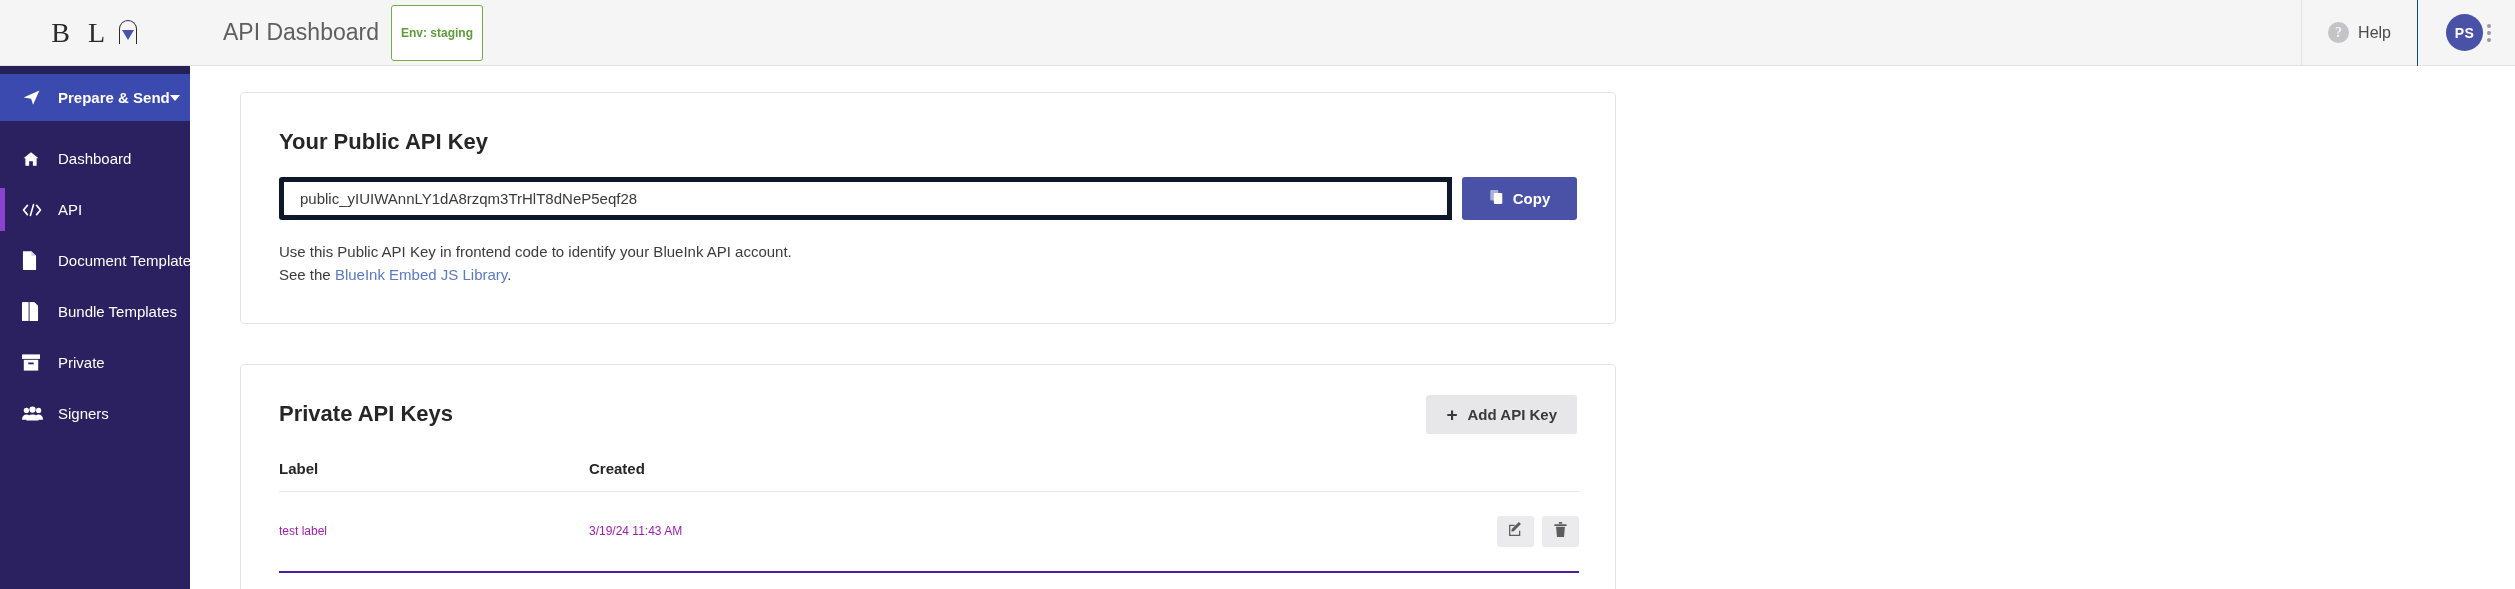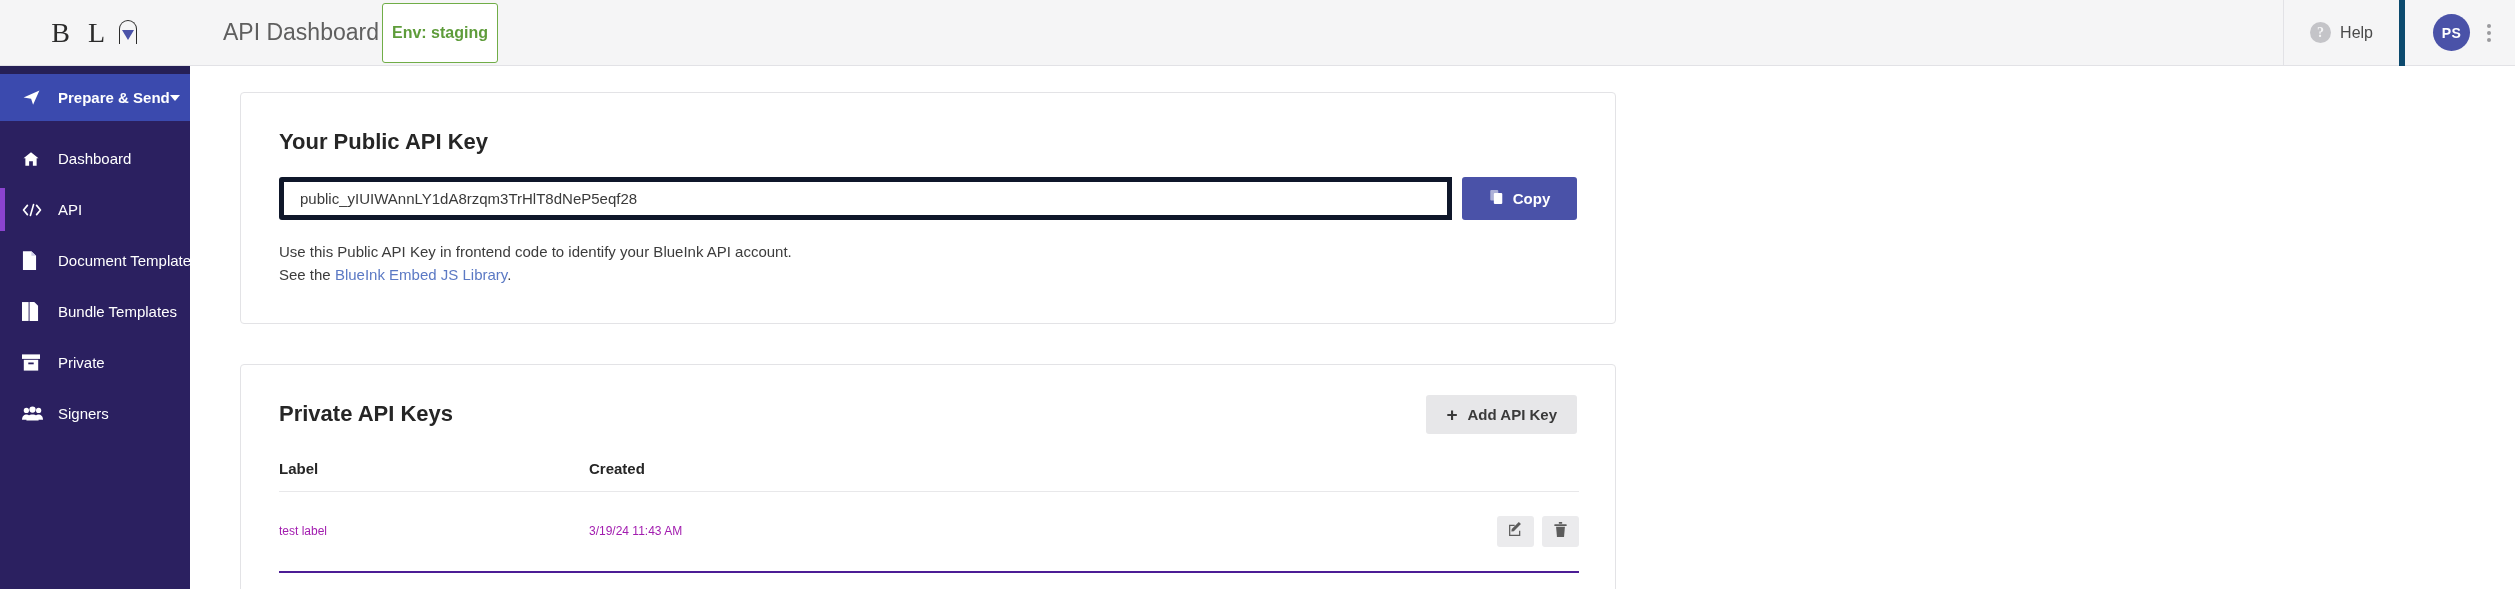--- a/index.html
+++ b/index.html
@@ -49,24 +49,24 @@
     width: 0; height: 0;
     border-left: 6px solid transparent;
     border-right: 6px solid transparent;
     border-top: 10px solid #4a52a8;
   }
   .page-title {
     font-size: 23px; color: #5f5f5f; font-weight: 400;
     margin-left: 33px; white-space: nowrap;
   }
   .env-badge {
-    margin-left: 3px;
+    margin-left: 12px;
     border: 1.5px solid #70ad47;
     color: #5e9c3a;
-    font-size: 16px; font-weight: bold;
+    font-size: 12px; font-weight: bold;
     padding: 20px 9px; border-radius: 3px;
     background: #ffffff; white-space: nowrap;
   }
   .topbar-right {
     margin-left: auto; display: flex; align-items: stretch; height: 66px;
   }
   .help-btn {
     display: flex; align-items: center; gap: 9px;
     padding: 0 26px;
     border-left: 1px solid #e2e2e6;
@@ -74,23 +74,23 @@
   }
   .qmark {
     width: 21px; height: 21px; border-radius: 50%;
     background: #c4c4c8; color: #f5f5f6;
     font-size: 14px; font-weight: bold;
     display: flex; align-items: center; justify-content: center;
     font-family: "Liberation Serif", serif;
   }
   .help-label { font-size: 16px; color: #4a4a4a; }
   .acct-zone {
-    display: flex; align-items: center; gap: 13px;
+    display: flex; align-items: center; 
     padding: 0 20px 0 28px;
-    border-left: 6px solid #0c4a6e;
+    border-left: 1px solid #0c4a6e;
   }
   .avatar {
     width: 37px; height: 37px; border-radius: 50%;
     background: #4a52a8; color: #fff;
     font-size: 14px; font-weight: bold; letter-spacing: .5px;
     display: flex; align-items: center; justify-content: center;
     cursor: pointer;
   }
   .kebab { display: flex; flex-direction: column; gap: 3px; cursor: pointer; padding: 4px; }
   .kebab span { width: 4px; height: 4px; border-radius: 50%; background: #9a9a9e; }

